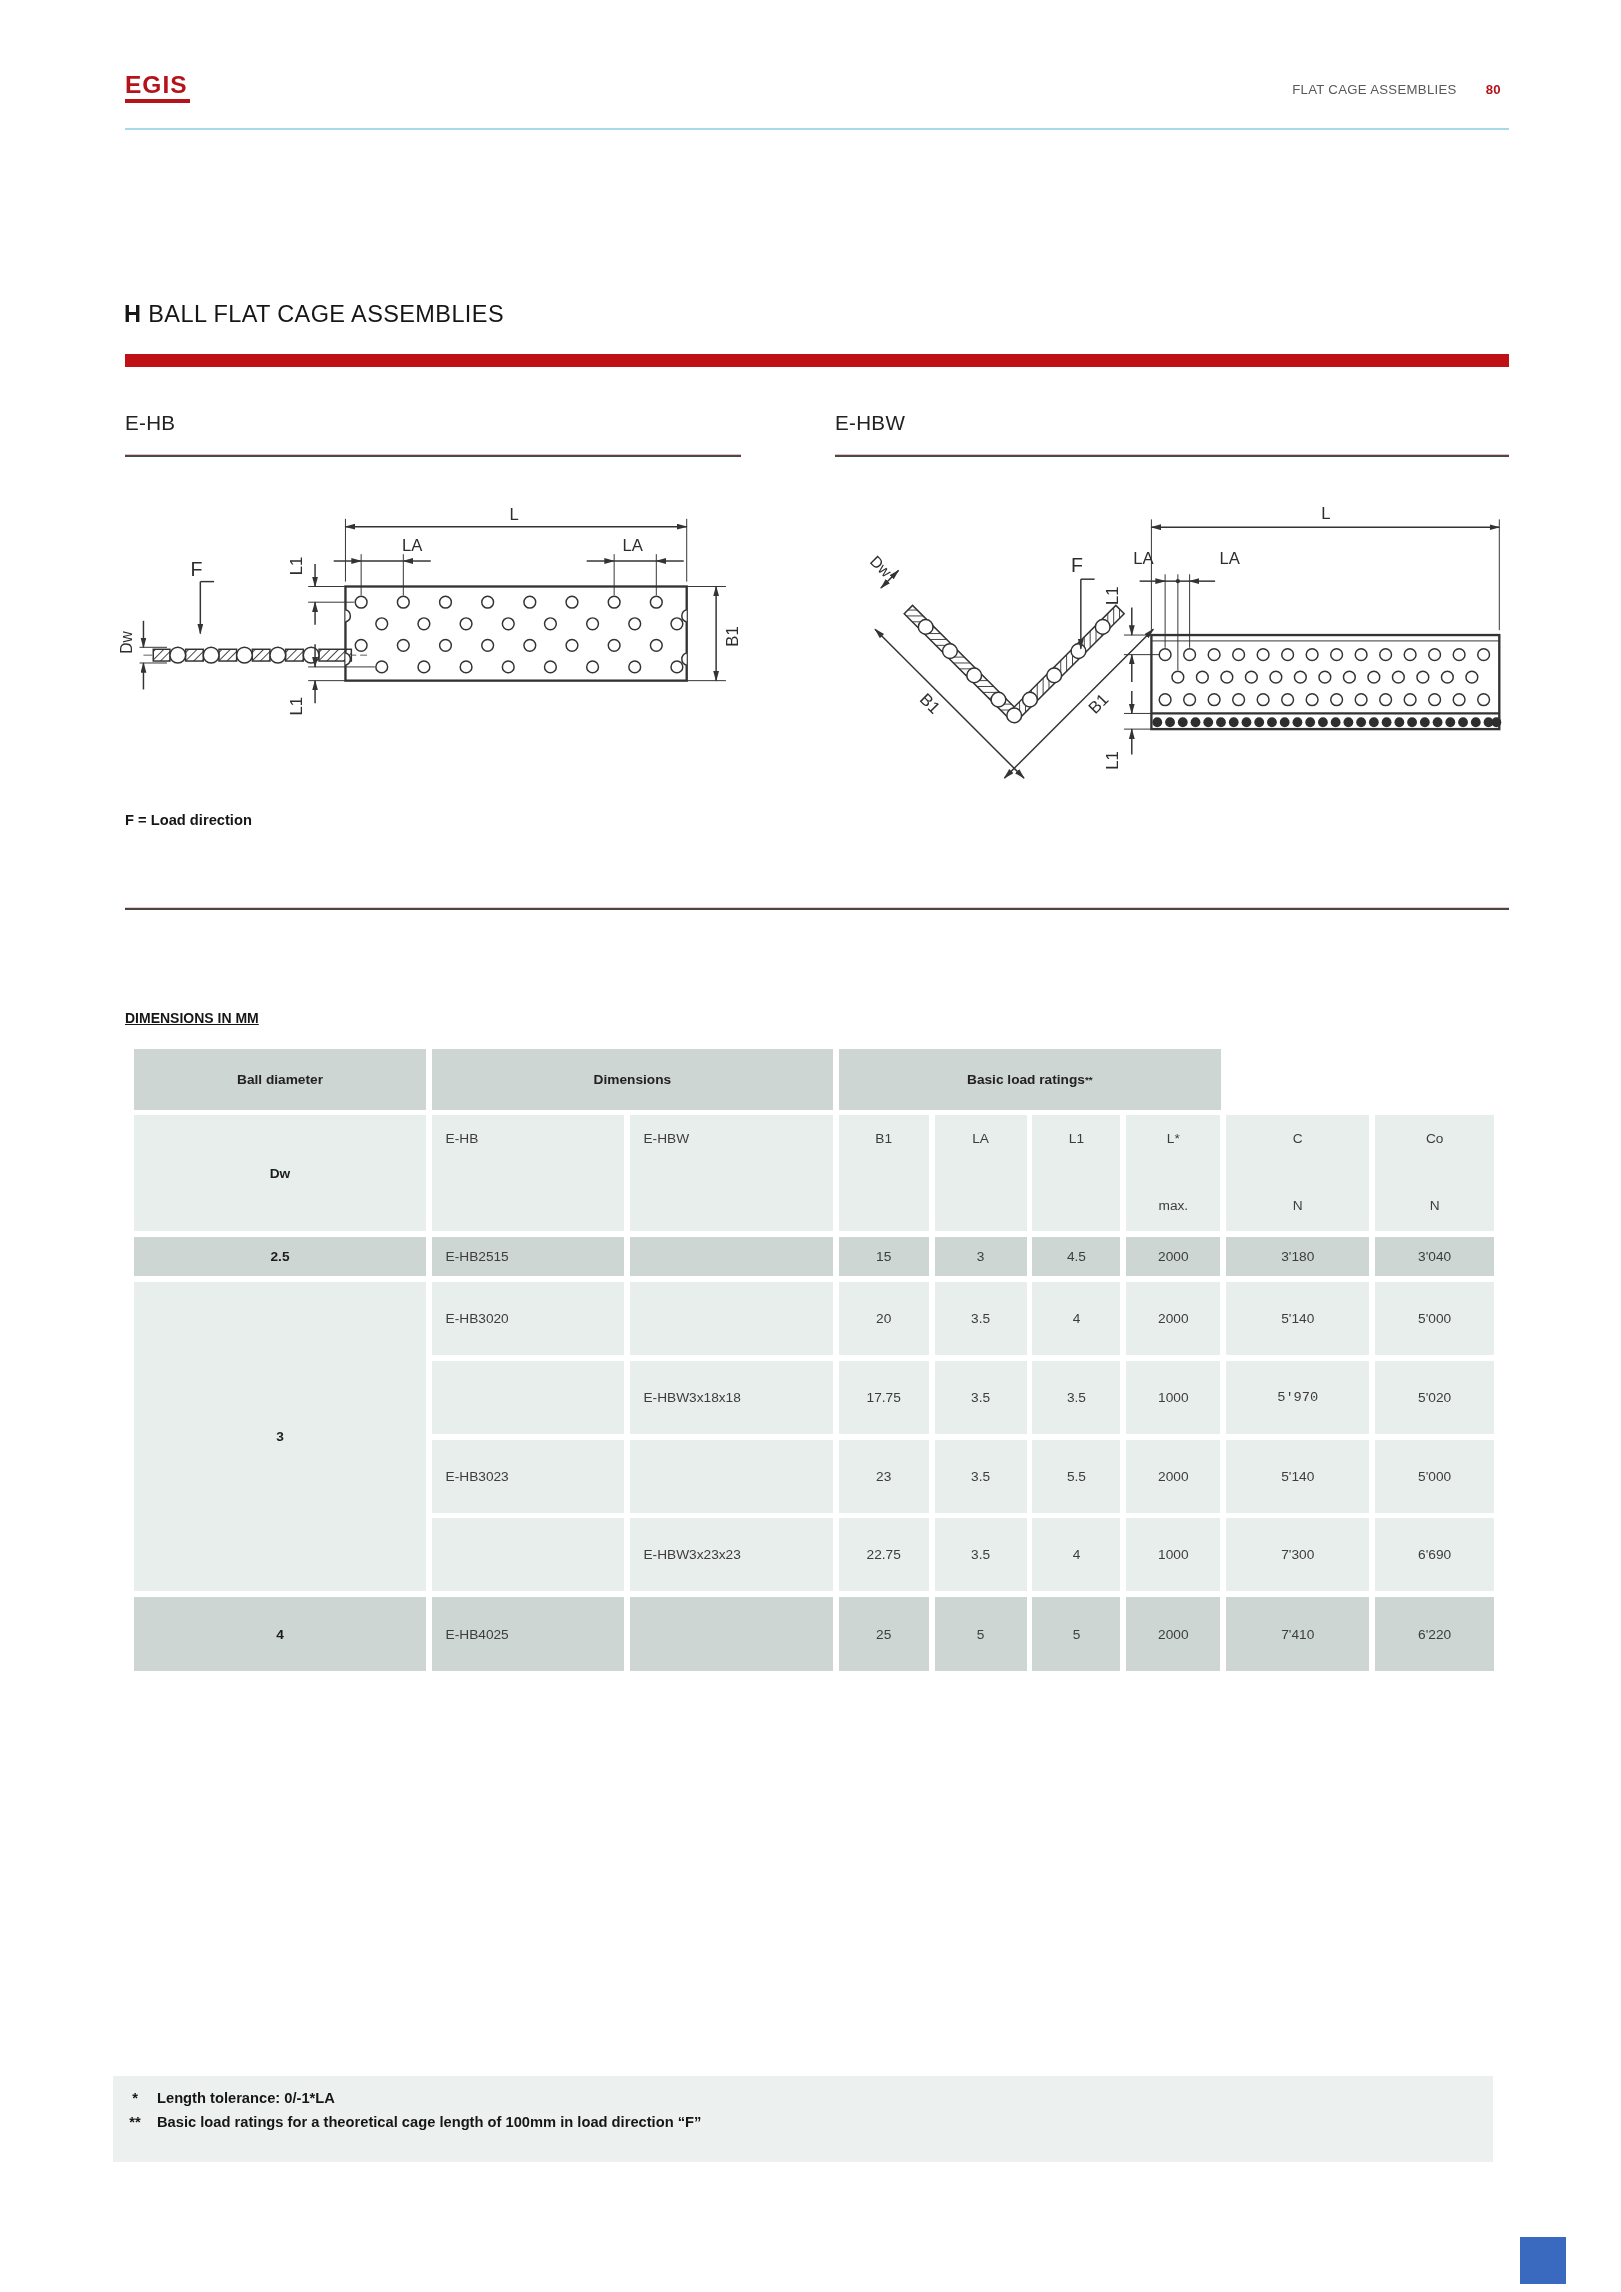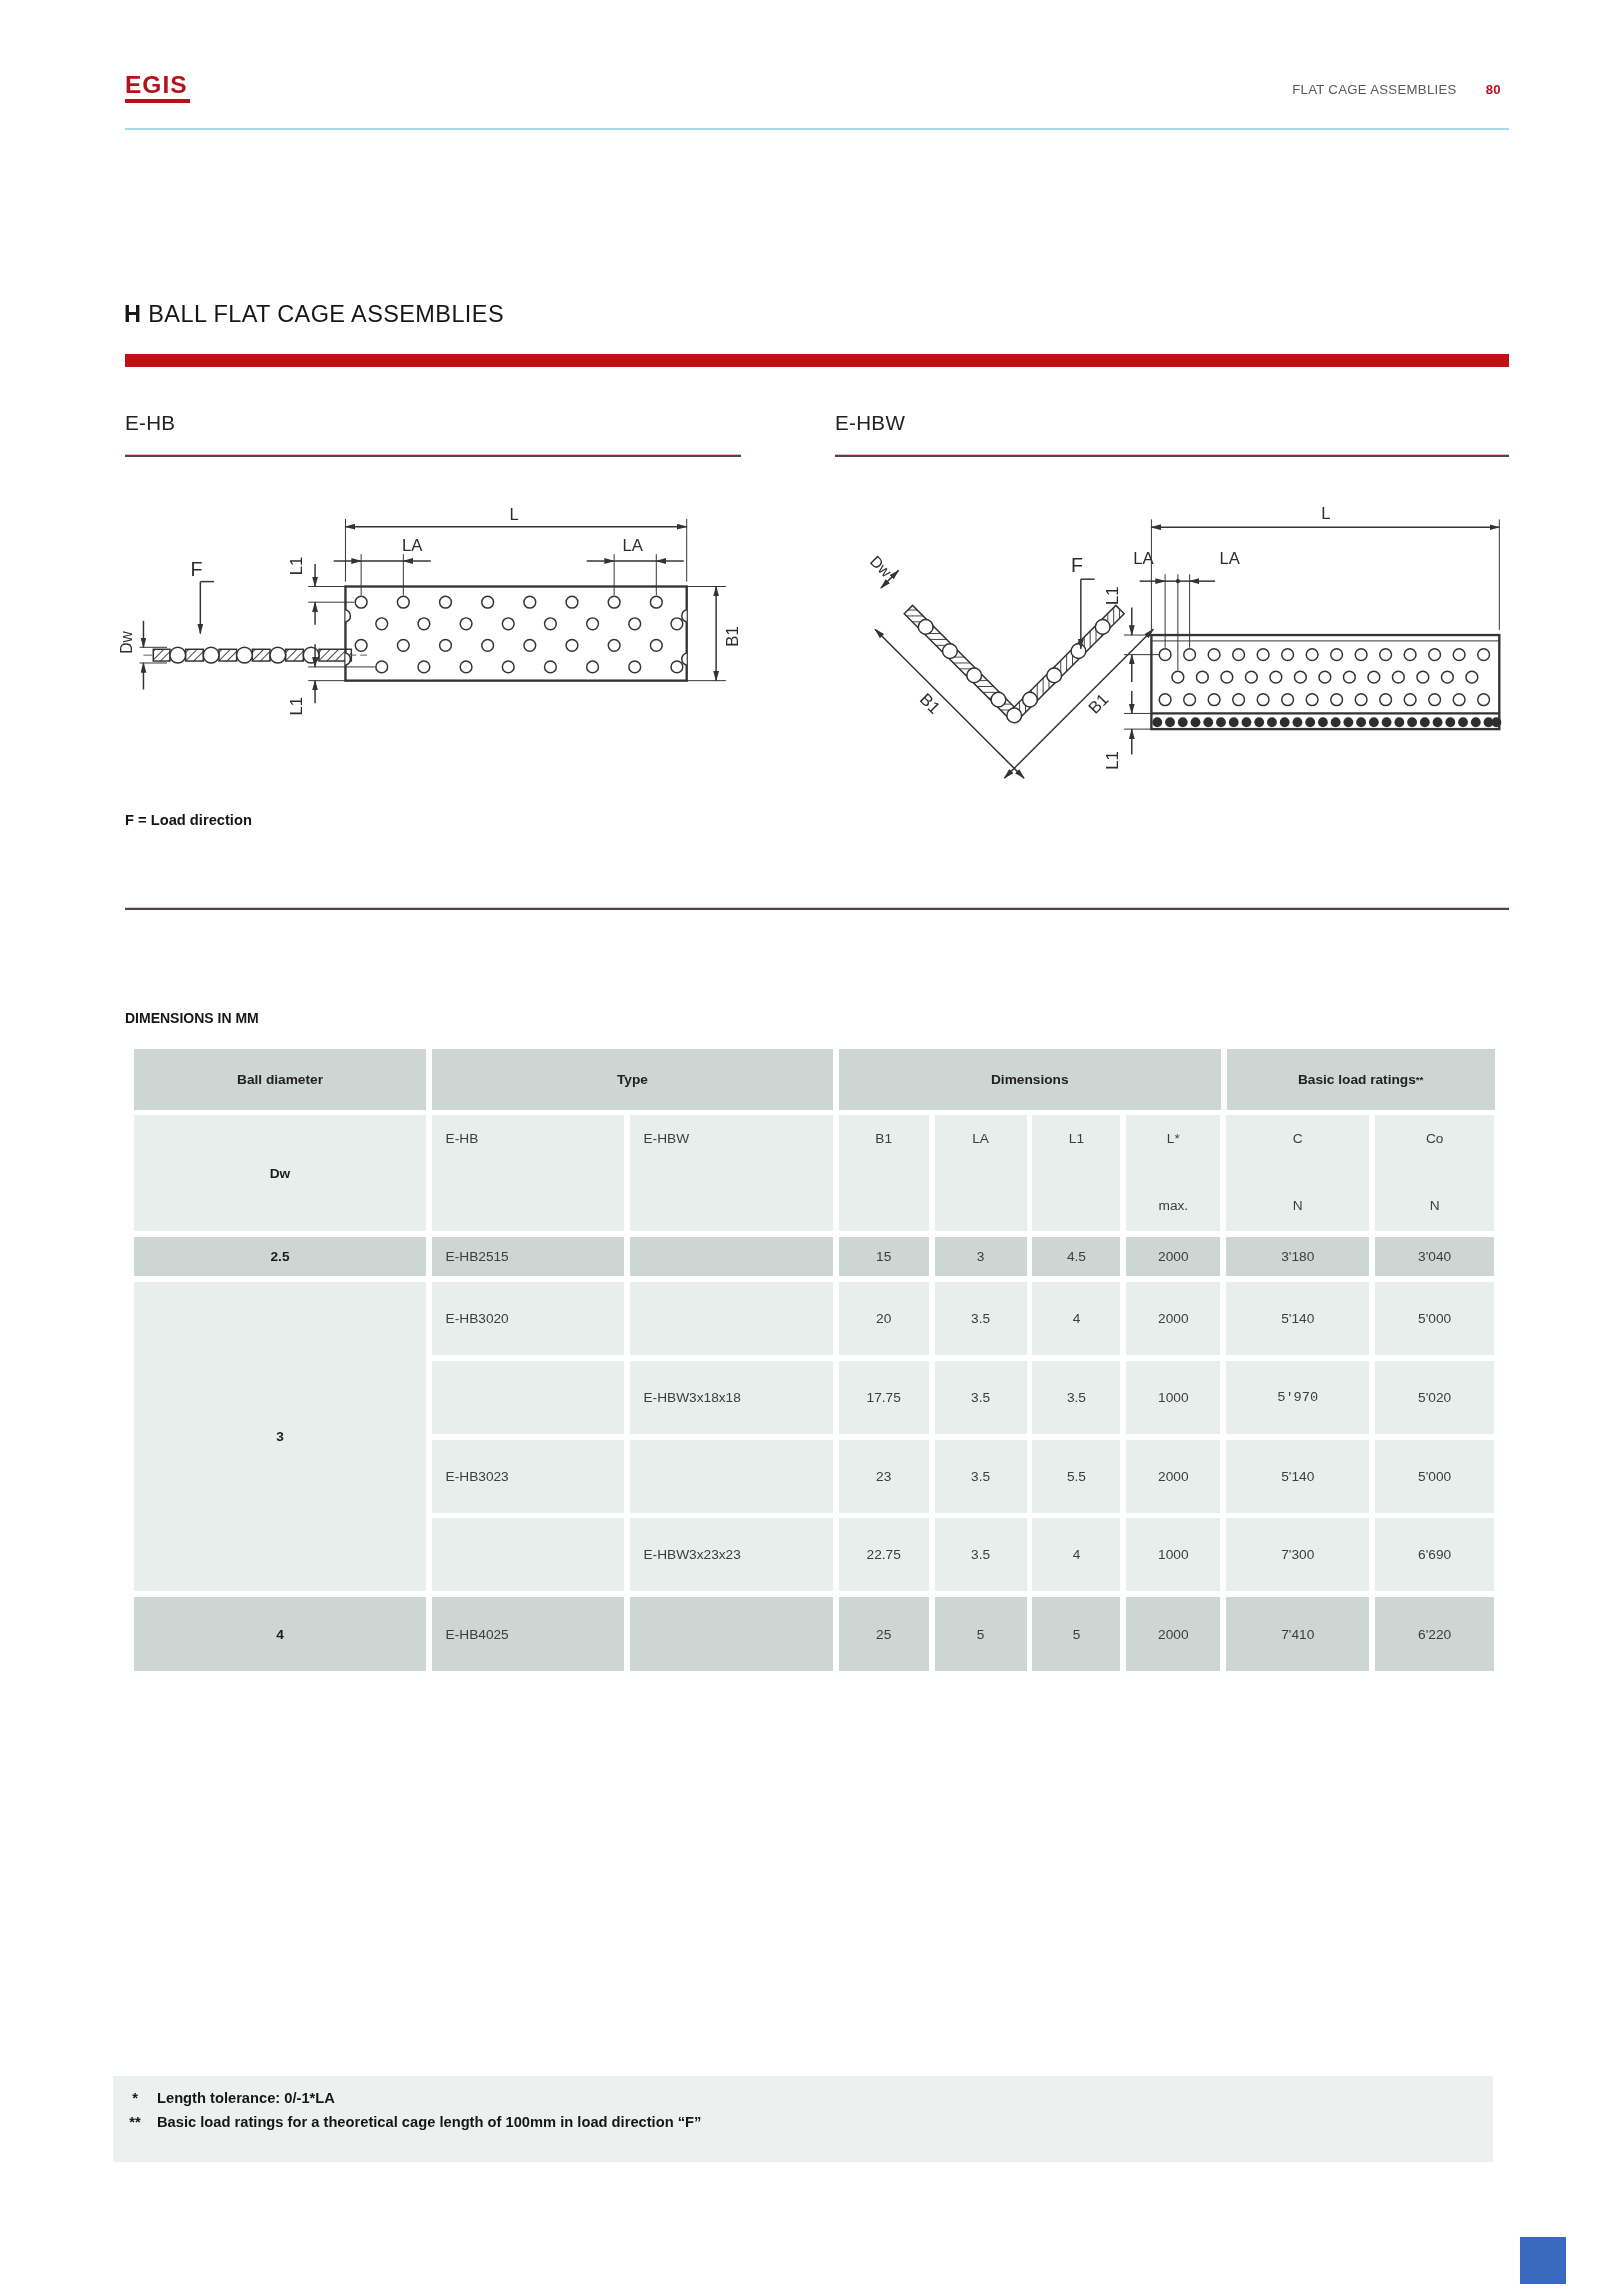--- a/index.html
+++ b/index.html
@@ -22,21 +22,21 @@
   
   .sec-head{font-size:20.6px;color:#222;letter-spacing:0.3px;}
   #sec-left{left:125px;top:411px;}
   #sec-right{left:835px;top:411px;}
   .sec-rule{height:2px;background:#4a4a4a;box-shadow:0 -1px 0 #f3b9b9;}
   #rule-left{left:125px;top:455px;width:616px;}
   #rule-right{left:835px;top:455px;width:674px;}
 
   #load-note{left:125px;top:812px;font-size:14.7px;font-weight:bold;color:#161616;}
   #mid-rule{left:125px;top:908px;width:1384px;height:2px;background:#474747;box-shadow:0 -1px 0 #f6c7c7;}
-  #dims-note{left:125px;top:1010px;font-size:14px;font-weight:bold;color:#161616;}
+  #dims-note{left:125px;top:1010px;font-size:14px;font-weight:bold;color:#161616;text-decoration:underline;}
 
   
   #table-group{left:134px;top:1049px;display:grid;grid-template-columns:292px 401px 382px 268px;
                gap:5.9px;font-size:13.7px;font-weight:bold;color:#222;}
   #table-group .gcell{height:61px;display:flex;align-items:center;justify-content:center;}
   #table-body{left:134px;top:1115px;display:grid;
               grid-template-columns:292px 192px 203px 90px 92px 88px 94px 143px 119px;
               grid-template-rows:116px 39px 73px 73px 73px 73px 74px;
               gap:5.9px;font-size:13.7px;color:#3d3d3d;}
   .dark{background:#cdd6d3;}
@@ -347,24 +347,20 @@
     </g>
   </svg>
 
   <div class="abs" id="load-note">F = Load direction</div>
   <div class="abs" id="mid-rule"></div>
   <div class="abs" id="dims-note">DIMENSIONS IN MM</div>
 
   <div class="abs" id="table-group">
     <div class="gcell dark">
         <span>Ball diameter</span>
-        <sup></sup>
-      </div>
-    <div class="gcell dark">
-        <span>Type</span>
         <sup></sup>
       </div>
     <div class="gcell dark">
         <span>Dimensions</span>
         <sup></sup>
       </div>
     <div class="gcell dark">
         <span>Basic load ratings</span>
         <sup>**</sup>
       </div>

